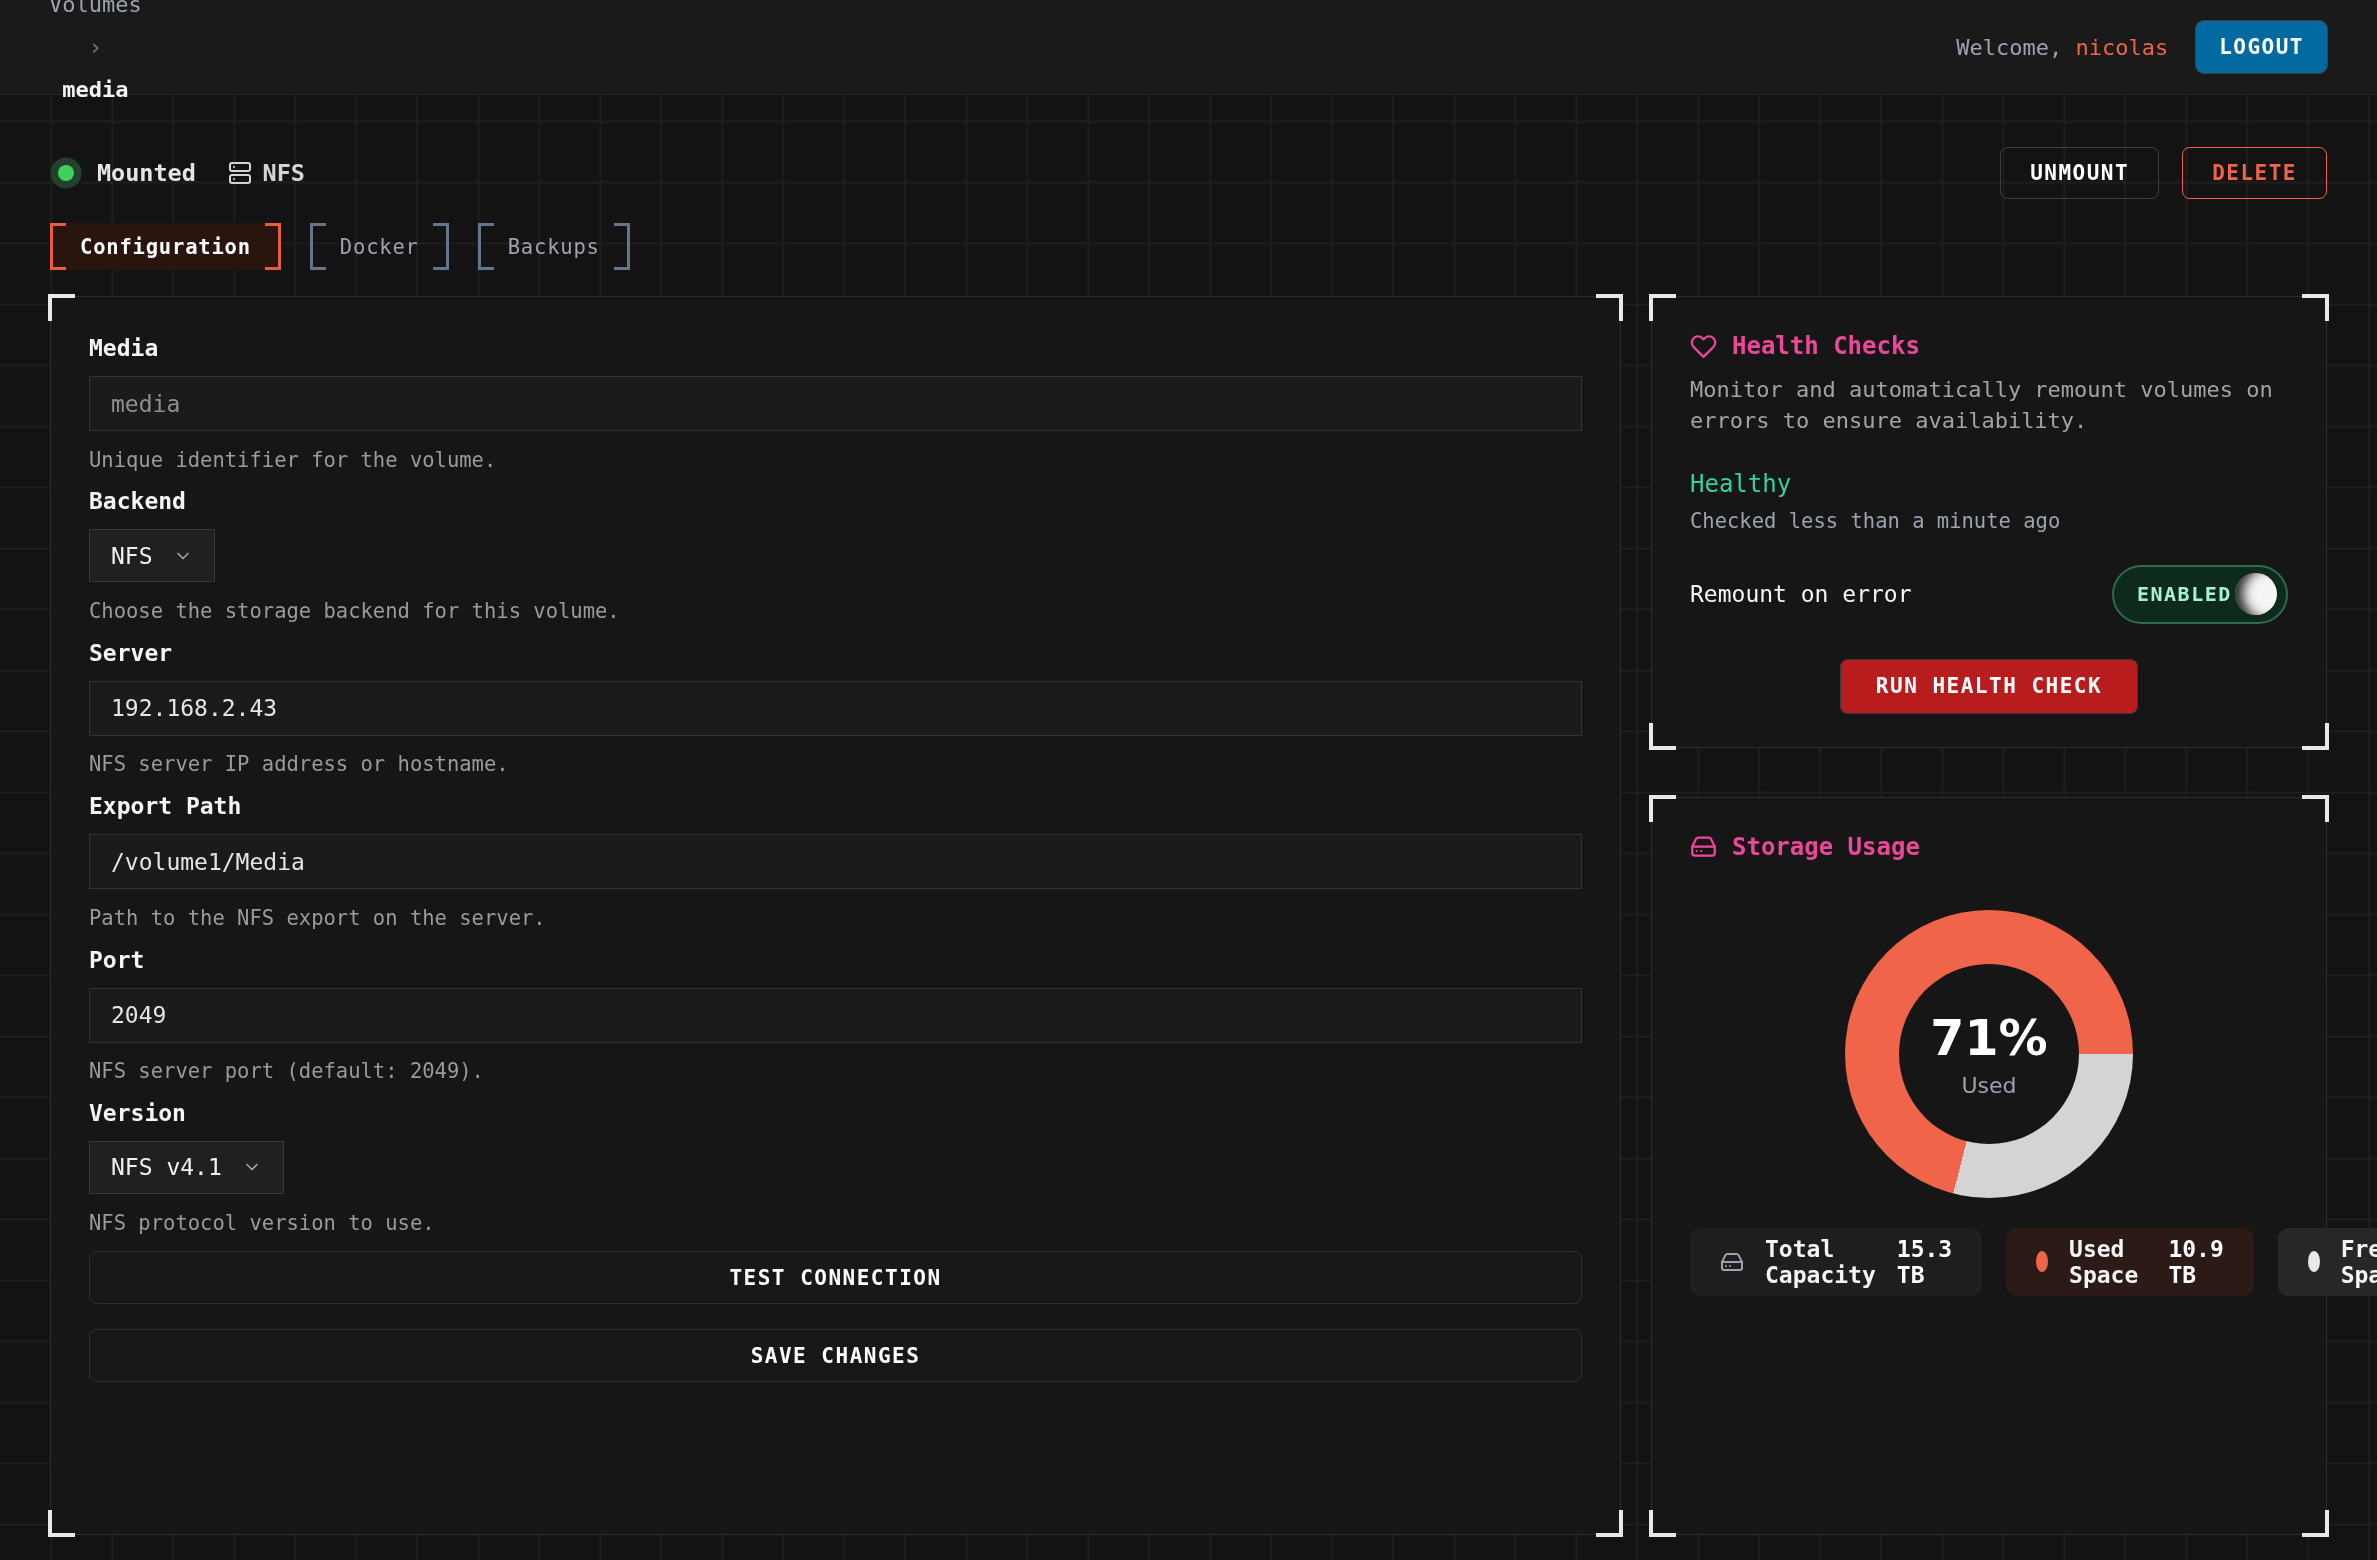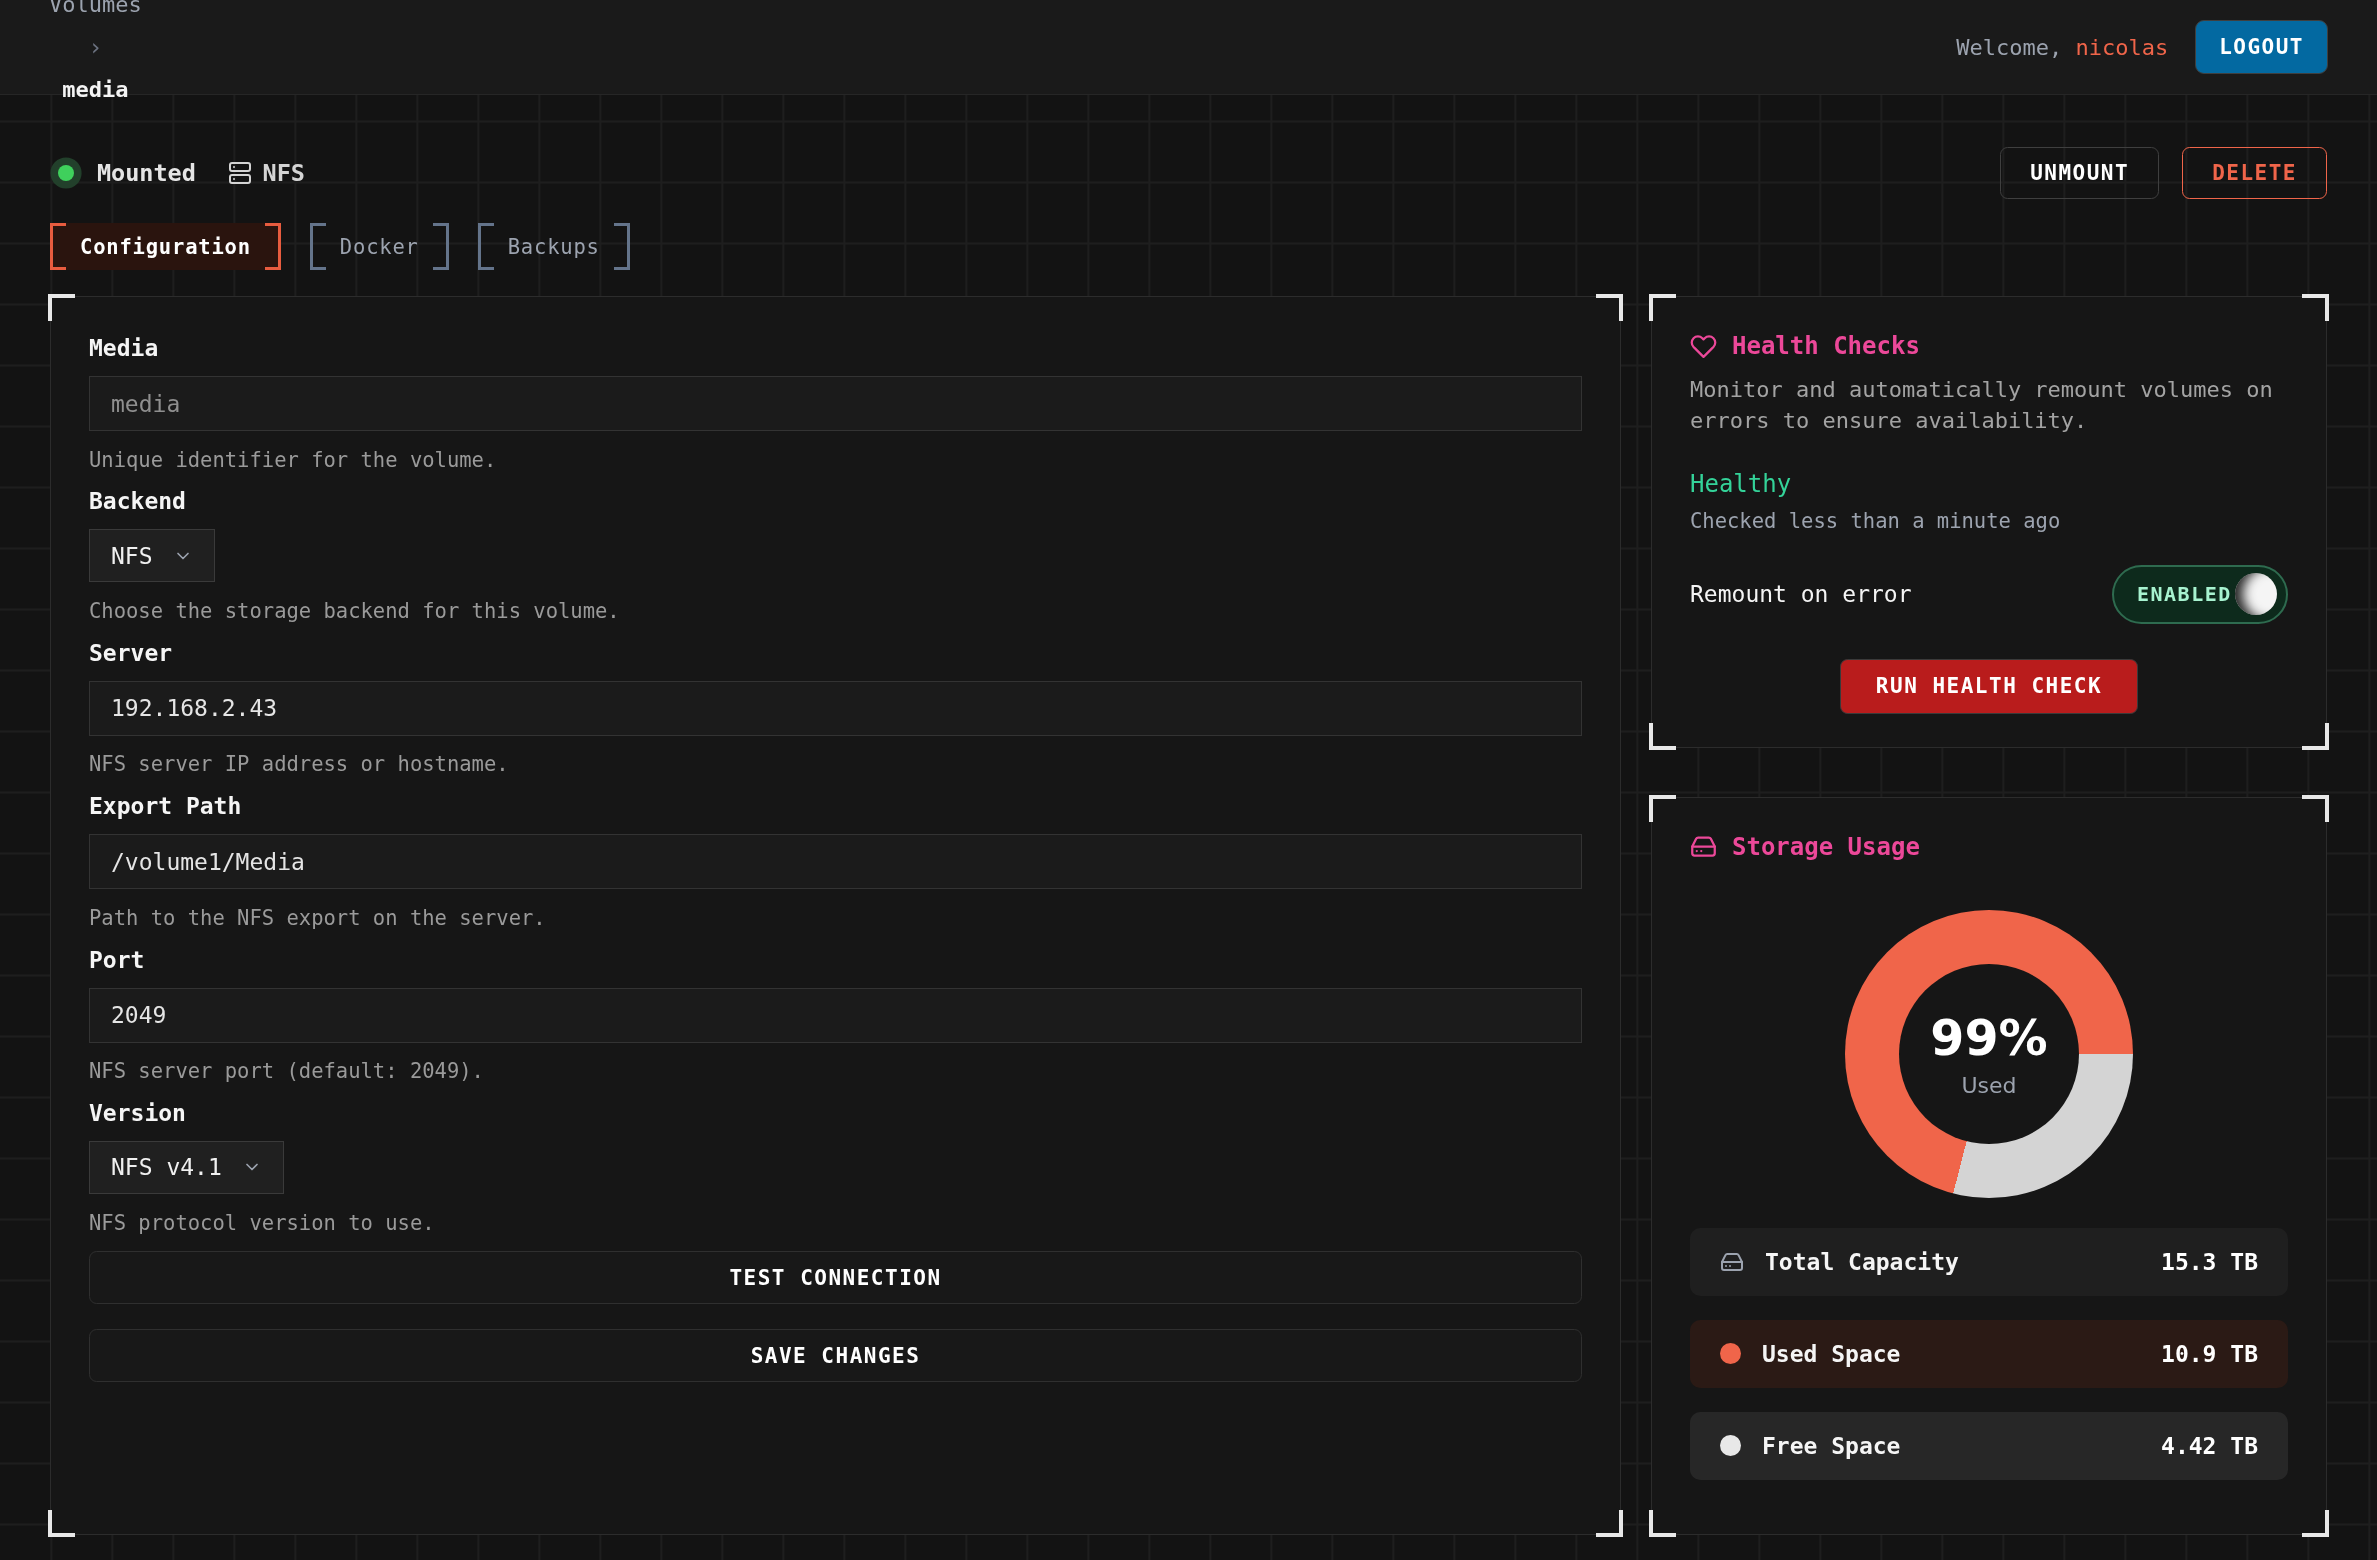--- a/index.html
+++ b/index.html
@@ -128,21 +128,21 @@
   .storage-panel{padding:35px 38px 35px;flex:1;}
   .donut{width:288px;height:288px;border-radius:50%;margin:49px auto 23px;
     display:flex;align-items:center;justify-content:center;}
   .donut-hole{
     width:180px;height:180px;border-radius:50%;background:#161616;
     display:flex;flex-direction:column;align-items:center;justify-content:center;
     font-family:"DejaVu Sans","Liberation Sans",sans-serif;
   }
   .donut-value{font-size:49px;font-weight:bold;color:#fff;}
   .donut-label{font-size:22px;color:#9ca3af;margin-top:6px;}
-  .legend{margin-top:30px;display:flex;flex-direction:column;gap:24px;}
+  .legend{margin-top:30px;display:flex;gap:24px;}
   .legend-row{
     height:68px;border-radius:10.6px;background:#1f1f1f;
     display:flex;align-items:center;padding:0 30px;gap:21px;
   }
   .legend-row.used{background:var(--used-row-bg);}
   .legend-row.free{background:#272727;justify-content:center;}
   .legend-row .icon{color:#9ca3af;}
   .legend-dot{width:21px;height:21px;border-radius:50%;}
   .legend-dot.dot-used{background:var(--accent);}
   .legend-dot.dot-free{background:#e8e8e8;}
@@ -284,21 +284,21 @@
                   <path d="M5.45 5.11 2 12v6a2 2 0 0 0 2 2h16a2 2 0 0 0 2-2v-6l-3.45-6.89A2 2 0 0 0 16.76 4H7.24a2 2 0 0 0-1.79 1.11z"></path>
                   <line x1="6" y1="16" x2="6.01" y2="16"></line>
                   <line x1="10" y1="16" x2="10.01" y2="16"></line>
                 </svg>
             </span>
             <span>Storage Usage</span>
           </div>
 
           <div class="donut" style="background: conic-gradient(from 90deg, var(--donut-gray) 0 104.4deg, var(--accent) 104.4deg 360deg);">
             <div class="donut-hole">
-              <div class="donut-value">99%</div>
+              <div class="donut-value">71%</div>
               <div class="donut-label">Used</div>
             </div>
           </div>
 
           <div class="legend">
             <div class="legend-row">
               <span class="icon">
                 <svg width="24" height="24" viewBox="0 0 24 24">
                     <line x1="22" y1="12" x2="2" y2="12"></line>
                     <path d="M5.45 5.11 2 12v6a2 2 0 0 0 2 2h16a2 2 0 0 0 2-2v-6l-3.45-6.89A2 2 0 0 0 16.76 4H7.24a2 2 0 0 0-1.79 1.11z"></path>

